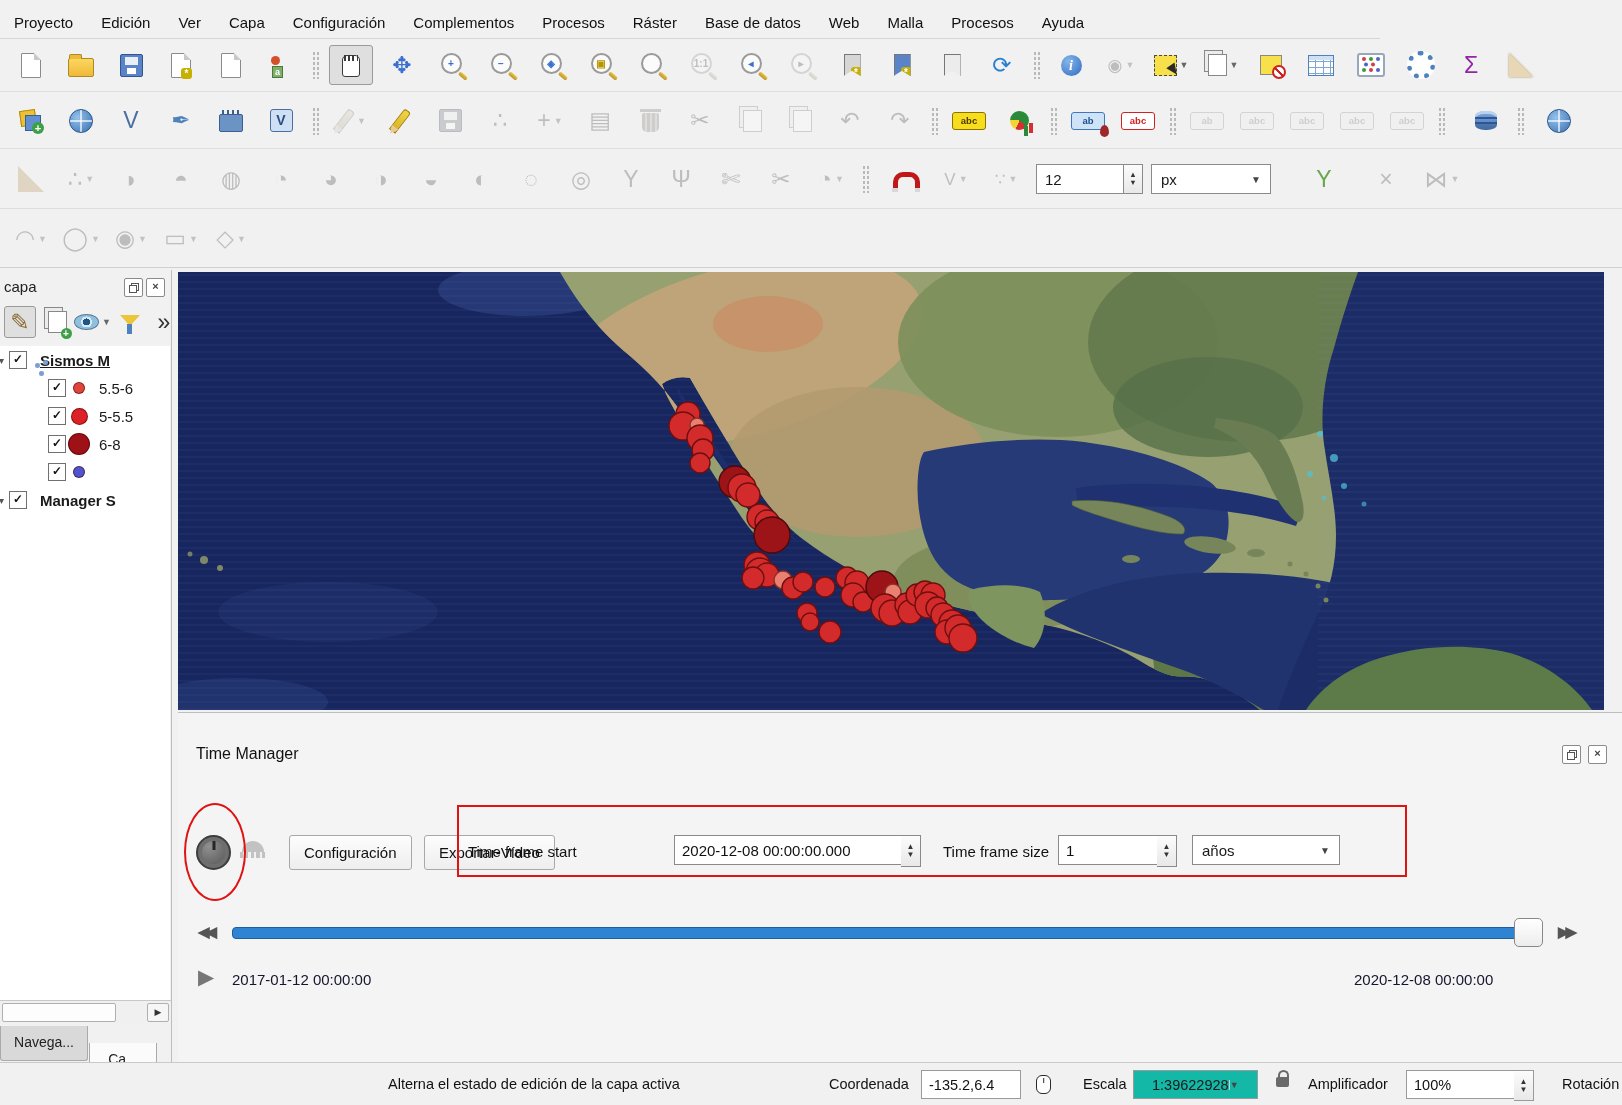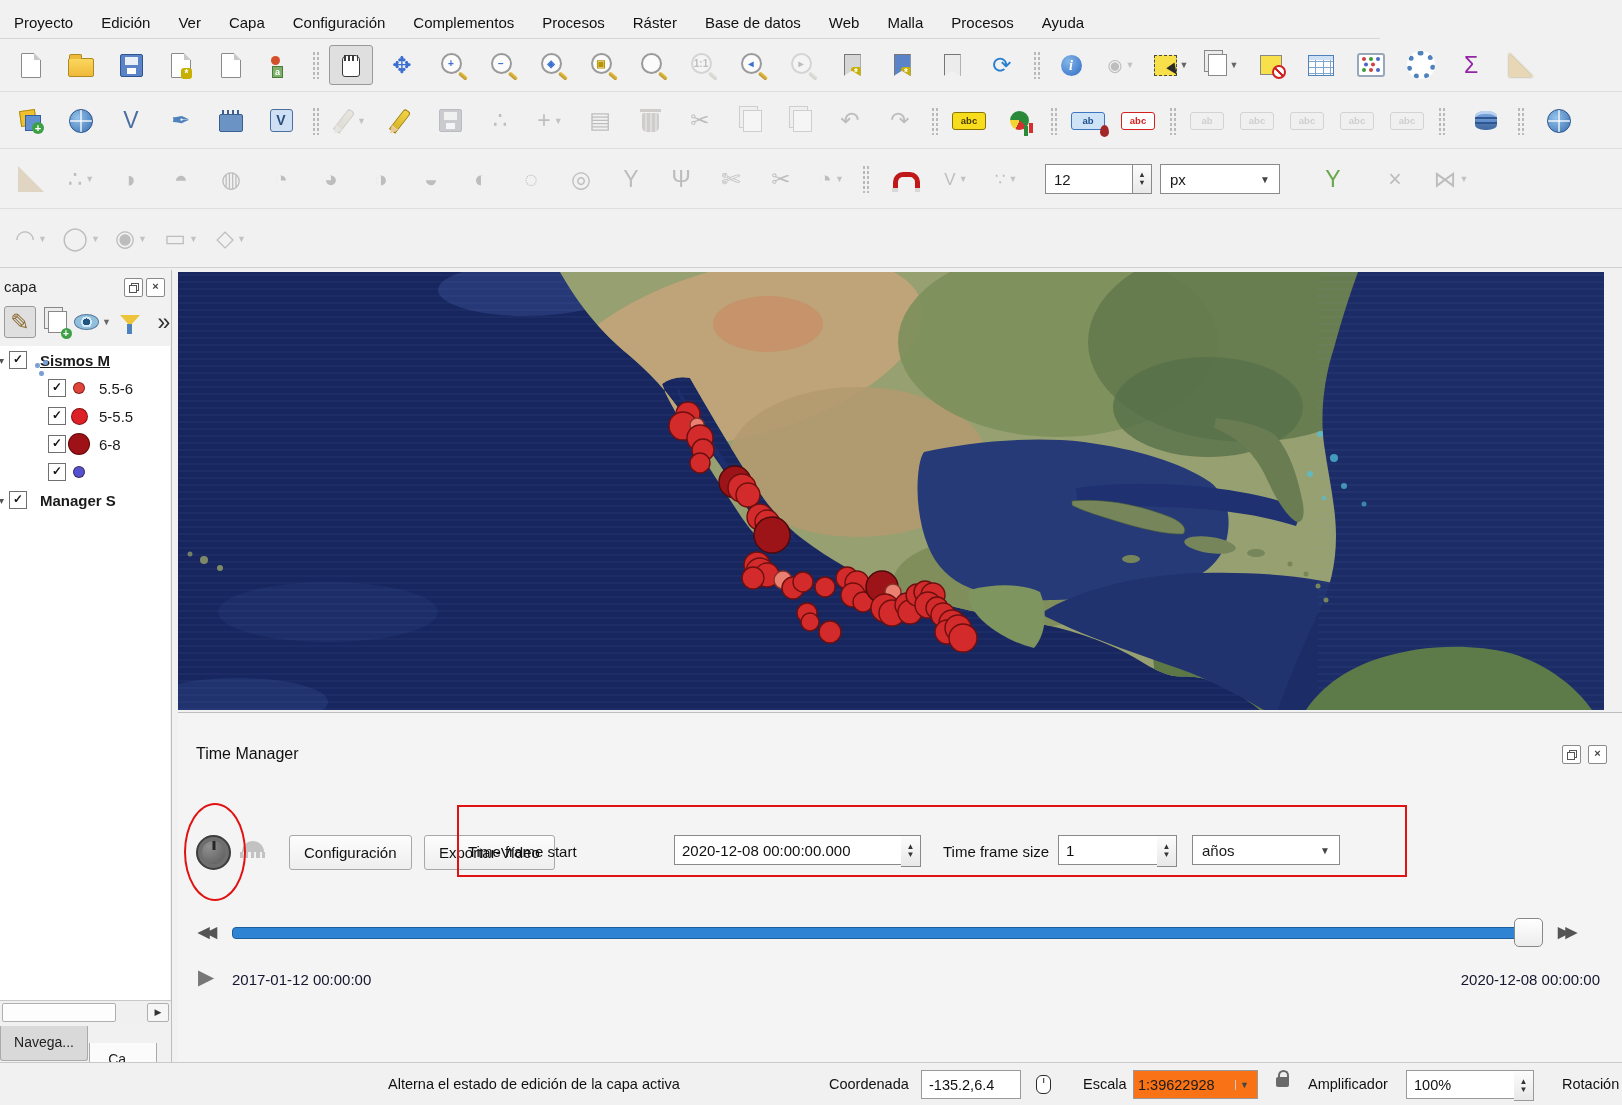--- a/index.html
+++ b/index.html
@@ -188,22 +188,22 @@
   #statusbar{position:absolute;left:0;top:1062px;width:1622px;height:43px;background:#f1f1f1;
         border-top:1px solid #cacaca;overflow:hidden}
   #locator{position:absolute;left:4px;top:6px;width:366px;height:31px;border:1px solid #b0b0b0;border-radius:3px;
         background:#fff;display:flex;align-items:center;padding:0 8px;box-sizing:border-box}
   #locator input{border:none;outline:none;flex:1;font-size:15px;color:#333;font-family:"Liberation Sans",sans-serif;background:transparent}
   .i-mag-s{width:11px;height:11px;border:2px solid #9a9a9a;border-radius:50%;position:relative;margin-right:8px;flex:0 0 auto}
   .i-mag-s::after{content:"";position:absolute;width:6px;height:2px;background:#9a9a9a;bottom:-3px;right:-4px;transform:rotate(40deg)}
   .slabel{position:absolute;top:13px;font-size:14.5px;color:#111;white-space:nowrap}
   .sfield{position:absolute;top:7px;height:29px;border:1px solid #9a9a9a;background:#fff;font-size:14.5px;color:#111;
         padding:0 7px;box-sizing:border-box;font-family:"Liberation Sans",sans-serif}
-  .scombo{position:absolute;top:7px;height:29px;border:1px solid #9a9a9a;background:#f97316;display:flex;align-items:center;
-        font-size:14.5px;box-sizing:border-box;padding:0 4px}
+  .scombo{position:absolute;top:7px;height:29px;border:1px solid #9a9a9a;background:#14b8a6;display:flex;align-items:center;
+        font-size:14.5px;box-sizing:border-box;padding:0 18px}
   .scombo .arr{margin-left:auto;width:17px;text-align:center;font-size:9px;color:#444;border-left:1px solid #ccc}
   .sspin{position:absolute;top:7px;width:19px;height:29px;border:1px solid #9a9a9a;border-left:none;
         background:linear-gradient(#fcfcfc,#e8e8e8);display:flex;flex-direction:column;align-items:center;
         justify-content:center;font-size:8px;color:#333;line-height:8px}
 </style>
 </head>
 <body>
 
 <div id="root">
 
@@ -498,21 +498,21 @@
         <span class="i-magnet"></span>
       </div>
       <div class="tbtn gray">
         <span class="g" style="color:#555">V</span>
         <span class="ddar">▼</span>
       </div>
       <div class="tbtn gray">
         <span class="g" style="color:#555">∵</span>
         <span class="ddar">▼</span>
       </div>
-      <div class="tbtn" style="margin-left:14px">
+      <div class="tbtn" style="margin-left:5px">
         <span class="spinbox">
           <span class="spinfield">12</span>
           <span class="spinbtns">
             <span>▲</span>
             <span>▼</span>
           </span>
         </span>
       </div>
       <div class="tbtn">
         <span class="combo2">
@@ -776,21 +776,21 @@
     </div>
 
     <span class="seek" style="left:20px;top:210px">◀◀</span>
     <div id="tmslider">
       <div id="tmhandle" style="left: 1281px;"></div>
     </div>
     <span class="seek" style="left:1380px;top:210px">▶▶</span>
 
     <span id="tmplay">▶</span>
     <span class="tmdate" style="left:54px">2017-01-12 00:00:00</span>
-    <span class="tmdate" style="left:1214px;width:208px;text-align:right">2020-12-08 00:00:00</span>
+    <span class="tmdate" style="left:1176px;width:208px;text-align:left">2020-12-08 00:00:00</span>
   </div>
 
   <div id="statusbar">
     <span class="slabel" style="left:388px">Alterna el estado de edición de la capa activa</span>
     <span class="slabel" style="left:829px">Coordenada</span>
     <input class="sfield" style="left: 921px; width: 100px;" readonly="" value="-135.2,6.4">
     <span style="position:absolute;left:1036px;top:12px" class="i-mouse"></span>
     <span class="slabel" style="left:1083px">Escala</span>
     <div class="scombo" style="left:1133px;width:125px">
       <span>1:39622928</span>

